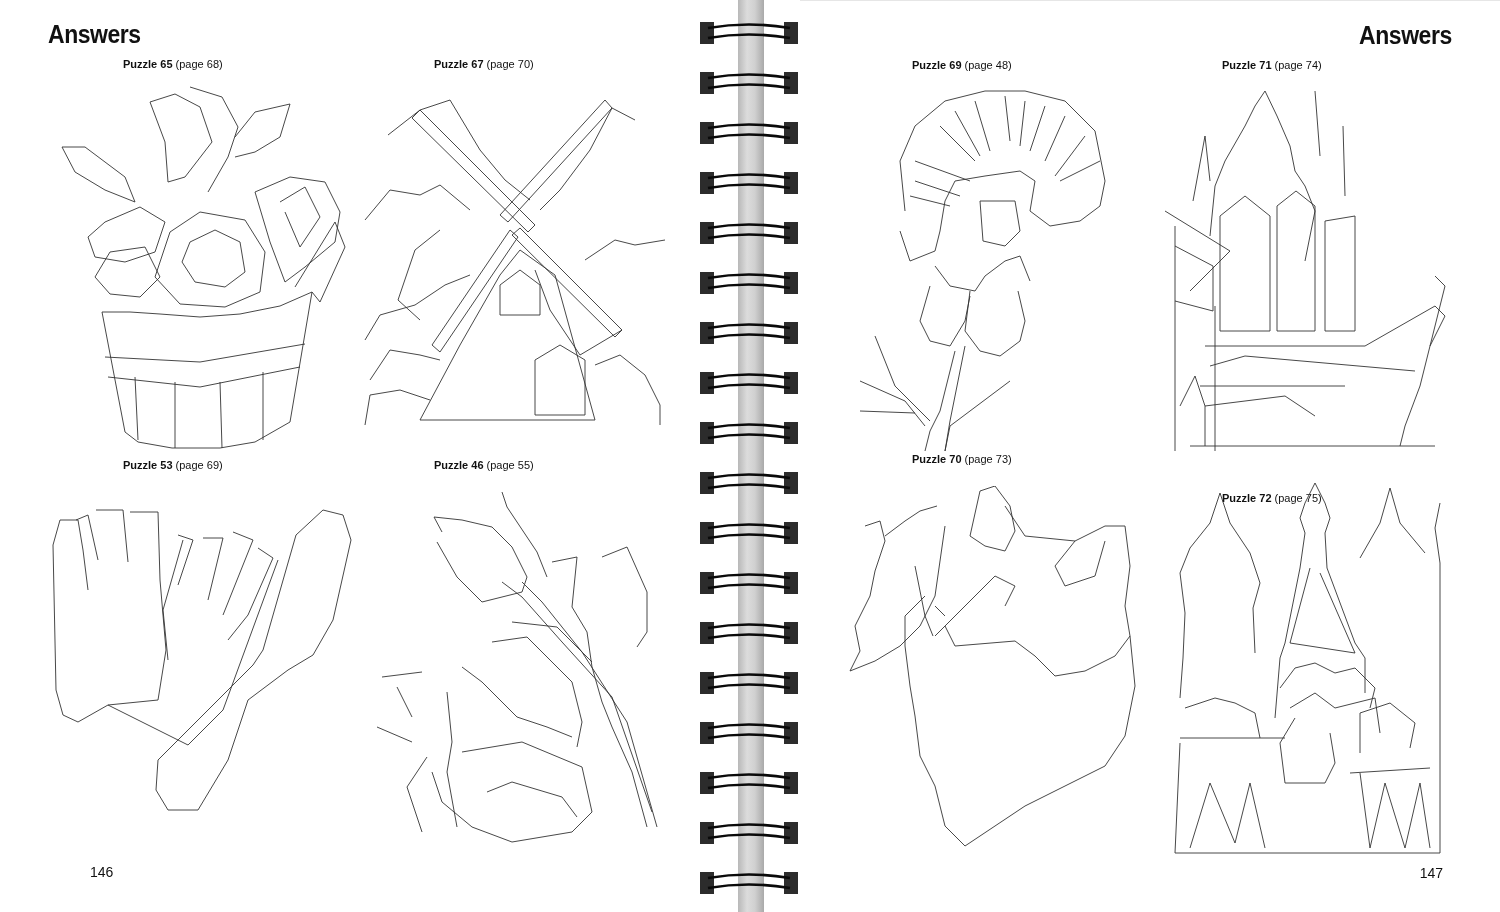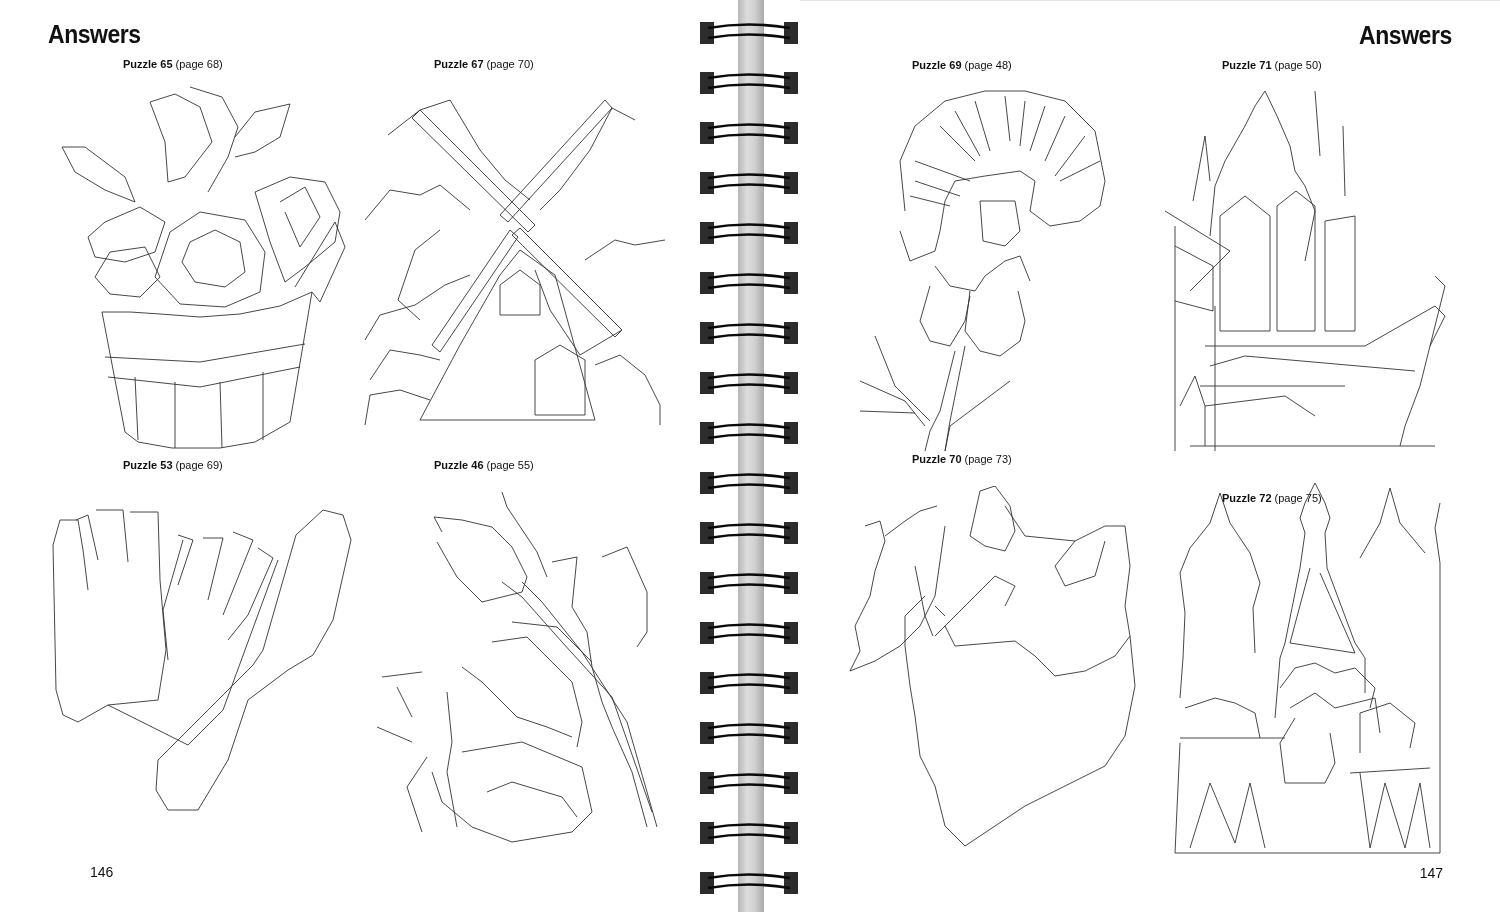--- a/index.html
+++ b/index.html
@@ -327,21 +327,21 @@
       <polyline points="110,265 95,340 90,370"></polyline>
       <polyline points="20,255 40,305 75,340"></polyline>
       <polyline points="5,300 50,320 70,345"></polyline>
       <polyline points="5,330 60,332"></polyline>
       <polyline points="155,300 95,345 90,370"></polyline>
     </svg>
   </div>
 
   <div class="puzzle-title" style="left:422px;top:58px;">
     <span class="pz">Puzzle 71</span>
-    <span class="pg">(page 50)</span>
+    <span class="pg">(page 74)</span>
   </div>
   <div class="drawing" style="left:365px;top:85px;width:290px;height:368px;">
     <svg viewBox="0 0 290 368">
       <polyline points="80,40 90,20 100,5 112,30 125,60 130,85 140,100 150,125 145,150 140,175"></polyline>
       <polyline points="80,40 60,75 50,100 45,150"></polyline>
       <polyline points="28,115 40,50 45,95"></polyline>
       <polyline points="150,5 155,70"></polyline>
       <polyline points="178,40 180,110"></polyline>
       <polygon points="55,130 55,245 105,245 105,130 80,110"></polygon>
       <polygon points="112,120 112,245 150,245 150,120 131,105"></polygon>

